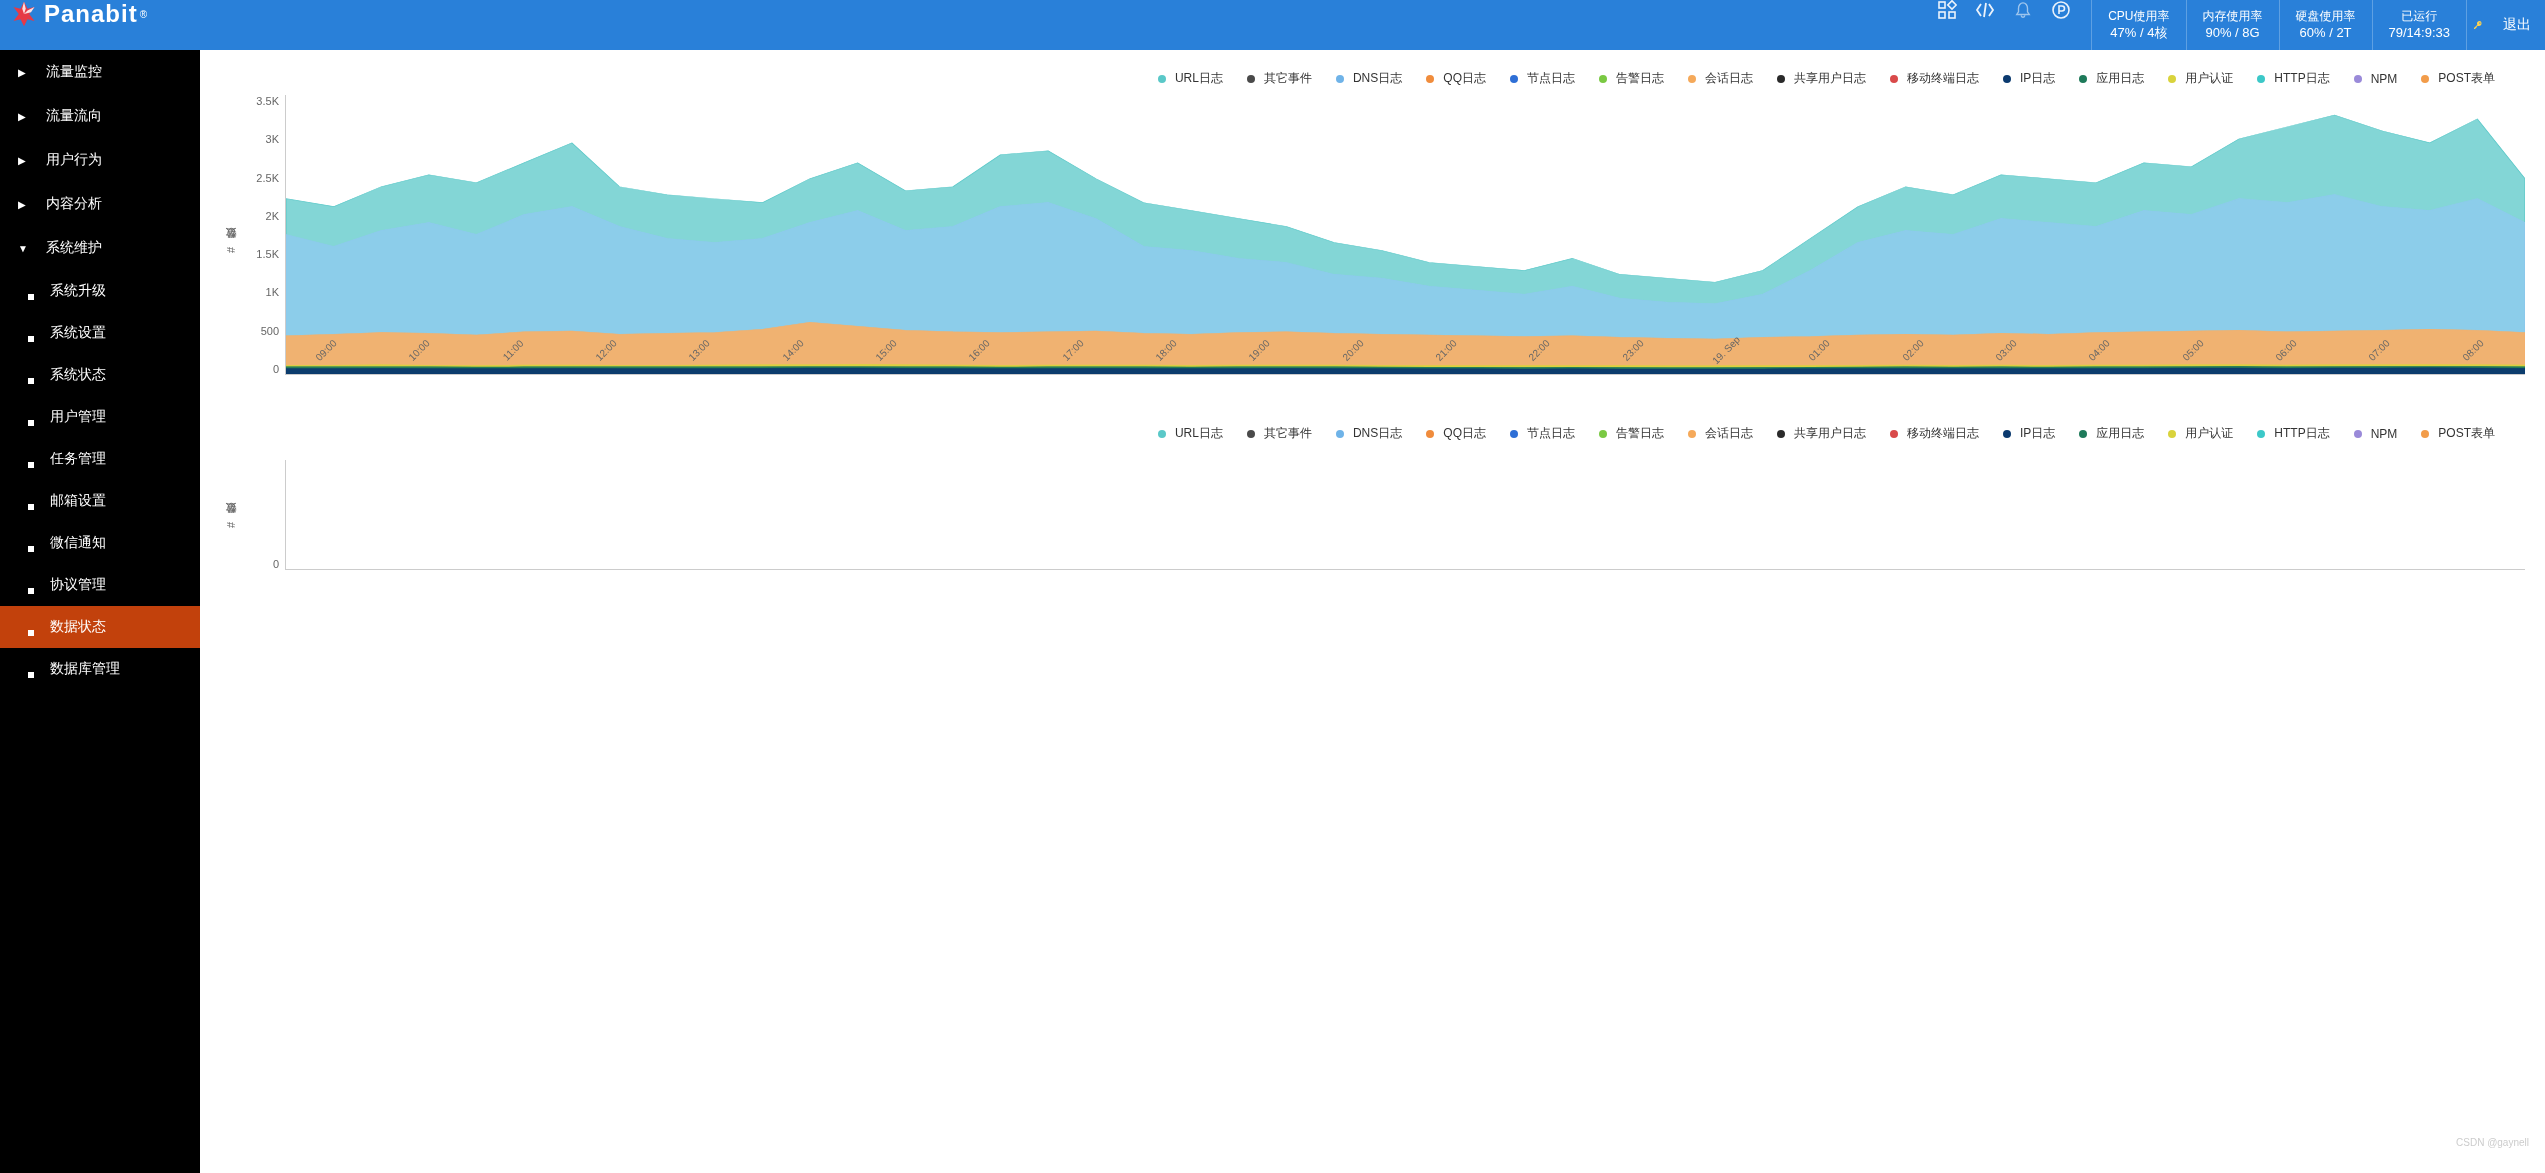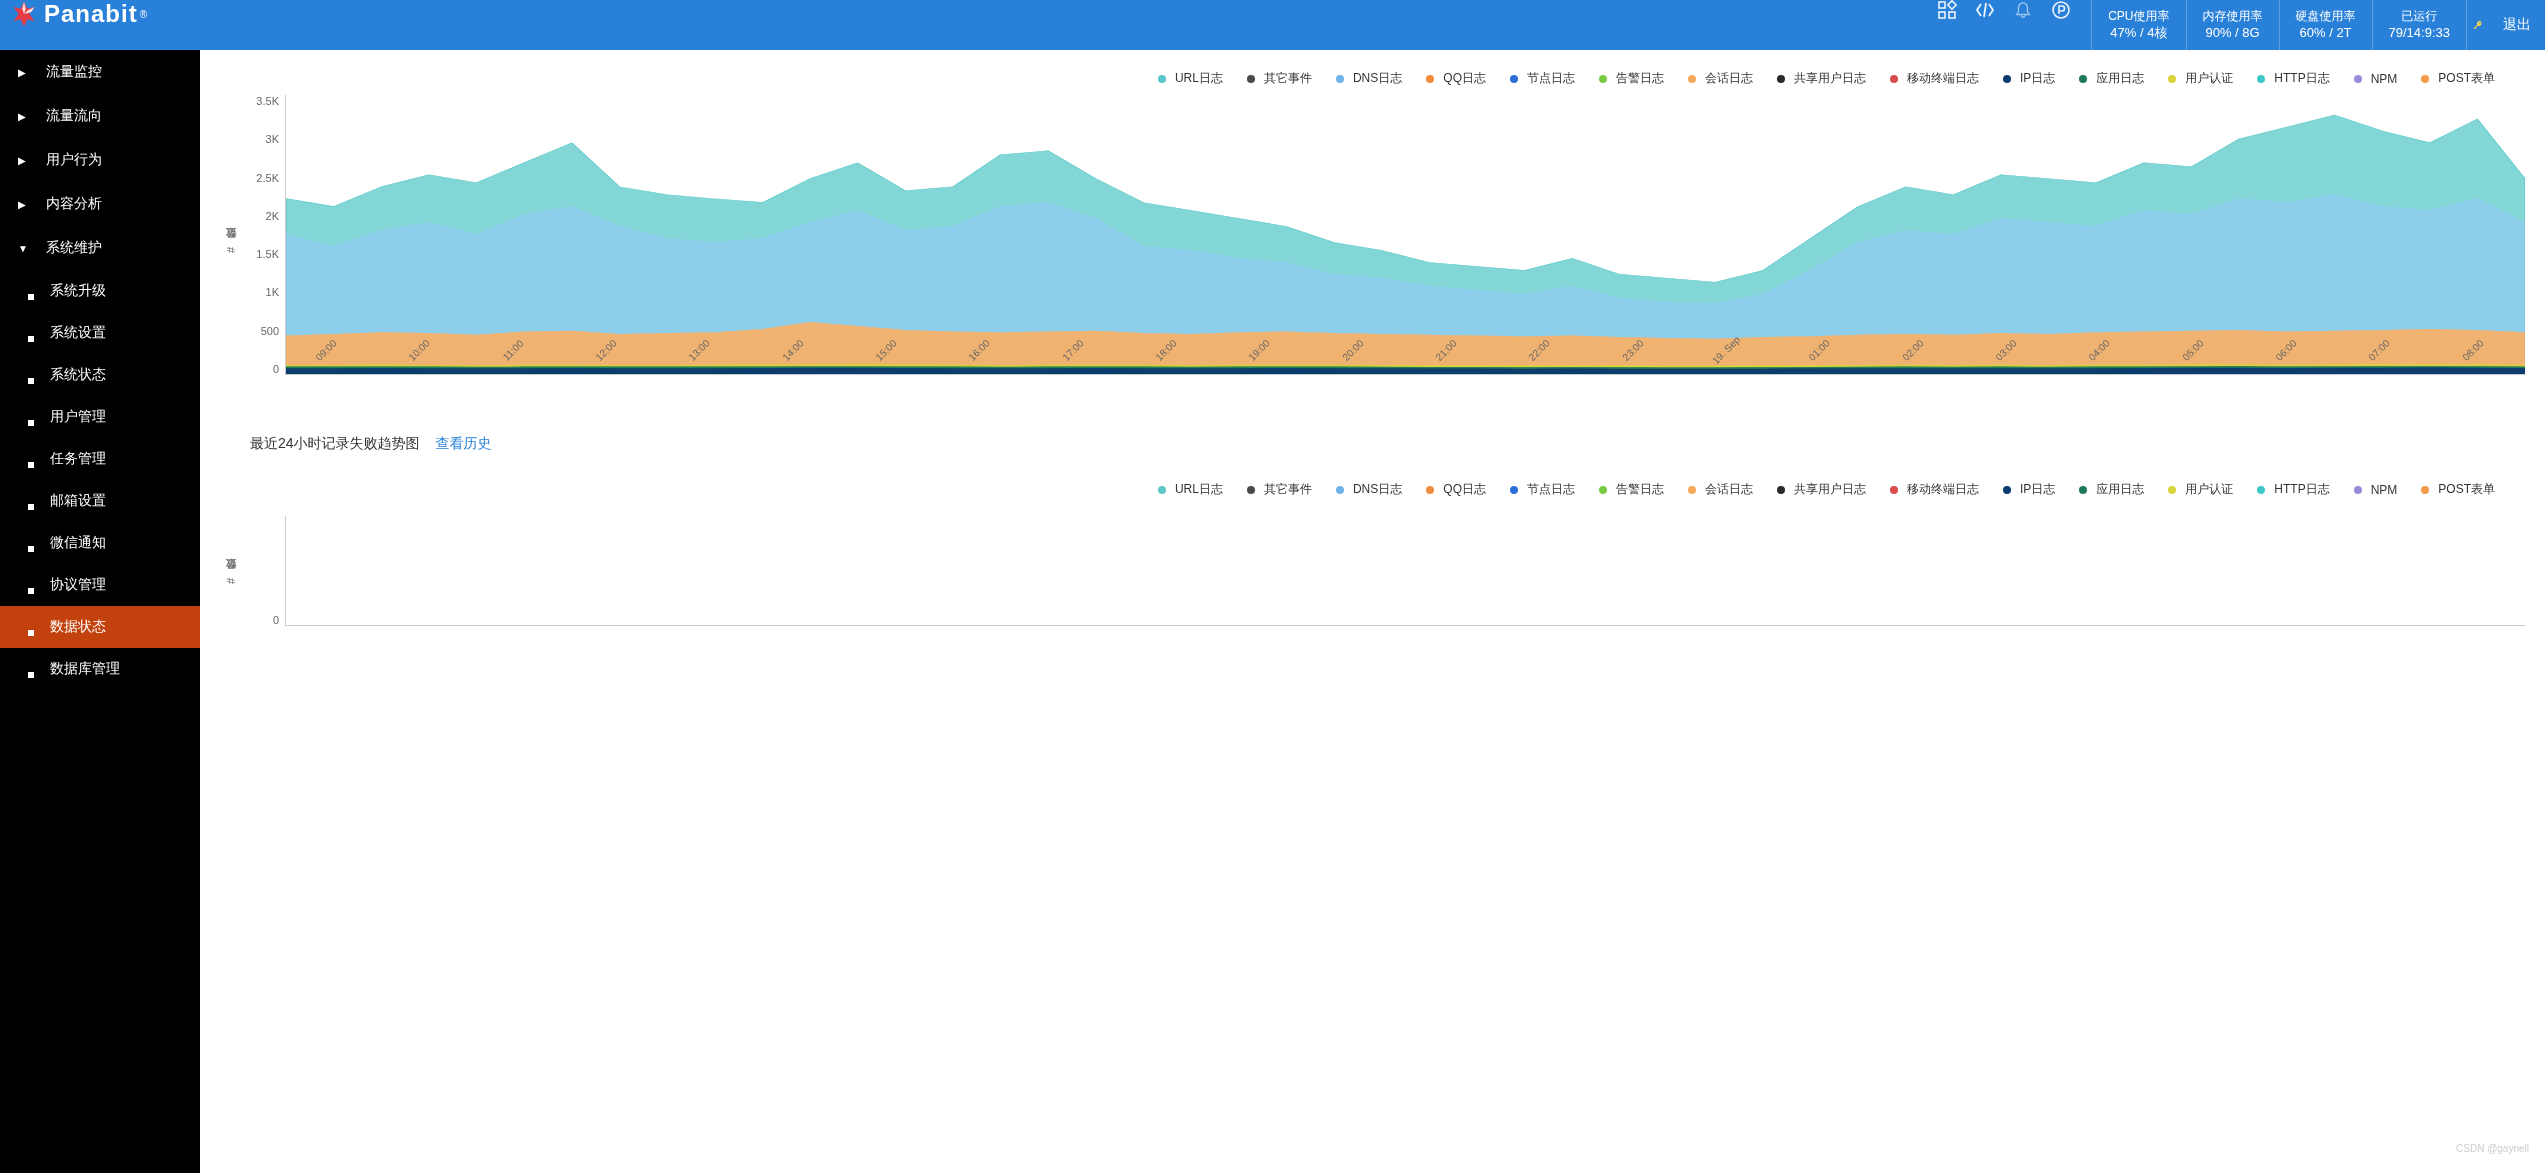--- a/index.html
+++ b/index.html
@@ -45,21 +45,21 @@
 .y-axis { position: absolute; left: 0; top: 0; bottom: 30px; width: 44px; display: flex; flex-direction: column-reverse; justify-content: space-between; font-size: 11px; color: #666; text-align: right; padding-right: 6px; }
 .plot { position: absolute; left: 44px; right: 0; top: 0; bottom: 30px; border-left: 1px solid #ccc; border-bottom: 1px solid #ccc; }
 .x-axis { position: absolute; left: 44px; right: 0; bottom: 0; height: 30px; display: flex; font-size: 10px; color: #666; }
 .x-tick { flex: 1; text-align: center; transform: rotate(-45deg); transform-origin: top left; white-space: nowrap; padding-top: 6px; }
 .chart1 { height: 310px; position: relative; }
 .chart2 { height: 140px; position: relative; margin-top: 10px; }
 
 .section-title { padding: 30px 0 8px 40px; font-size: 14px; color: #333; }
 .section-title a { color: #2980d9; text-decoration: none; margin-left: 12px; }
 
-.watermark { position: fixed; right: 16px; bottom: 19px; font-size: 10px; color: #ccc; }
+.watermark { position: fixed; right: 16px; bottom: 25px; font-size: 10px; color: #ccc; }
 
 svg.area { width: 100%; height: 100%; display: block; }
 </style>
 </head>
 <body>
 
 <div class="header">
   <div class="logo">
     <svg class="logo-icon" viewBox="0 0 32 32">
       <path fill="#e63946" d="M16 2 L20 10 L28 8 L22 16 L28 24 L20 22 L16 30 L12 22 L4 24 L10 16 L4 8 L12 10 Z"></path>
@@ -298,24 +298,20 @@
           <div class="x-tick">03:00</div>
           <div class="x-tick">04:00</div>
           <div class="x-tick">05:00</div>
           <div class="x-tick">06:00</div>
           <div class="x-tick">07:00</div>
           <div class="x-tick">08:00</div>
         </div>
     </div>
   </div>
 
-  <div class="section-title">
-    <span>最近24小时记录失败趋势图</span>
-    <a href="#">查看历史</a>
-  </div>
 
   <div class="legend" id="legend2">
       <div class="legend-item">
         <span class="legend-sw" style="background:#5ac8c8"></span>
         <span>URL日志</span>
       </div>
       <div class="legend-item">
         <span class="legend-sw" style="background:#4a4a4a"></span>
         <span>其它事件</span>
       </div>

